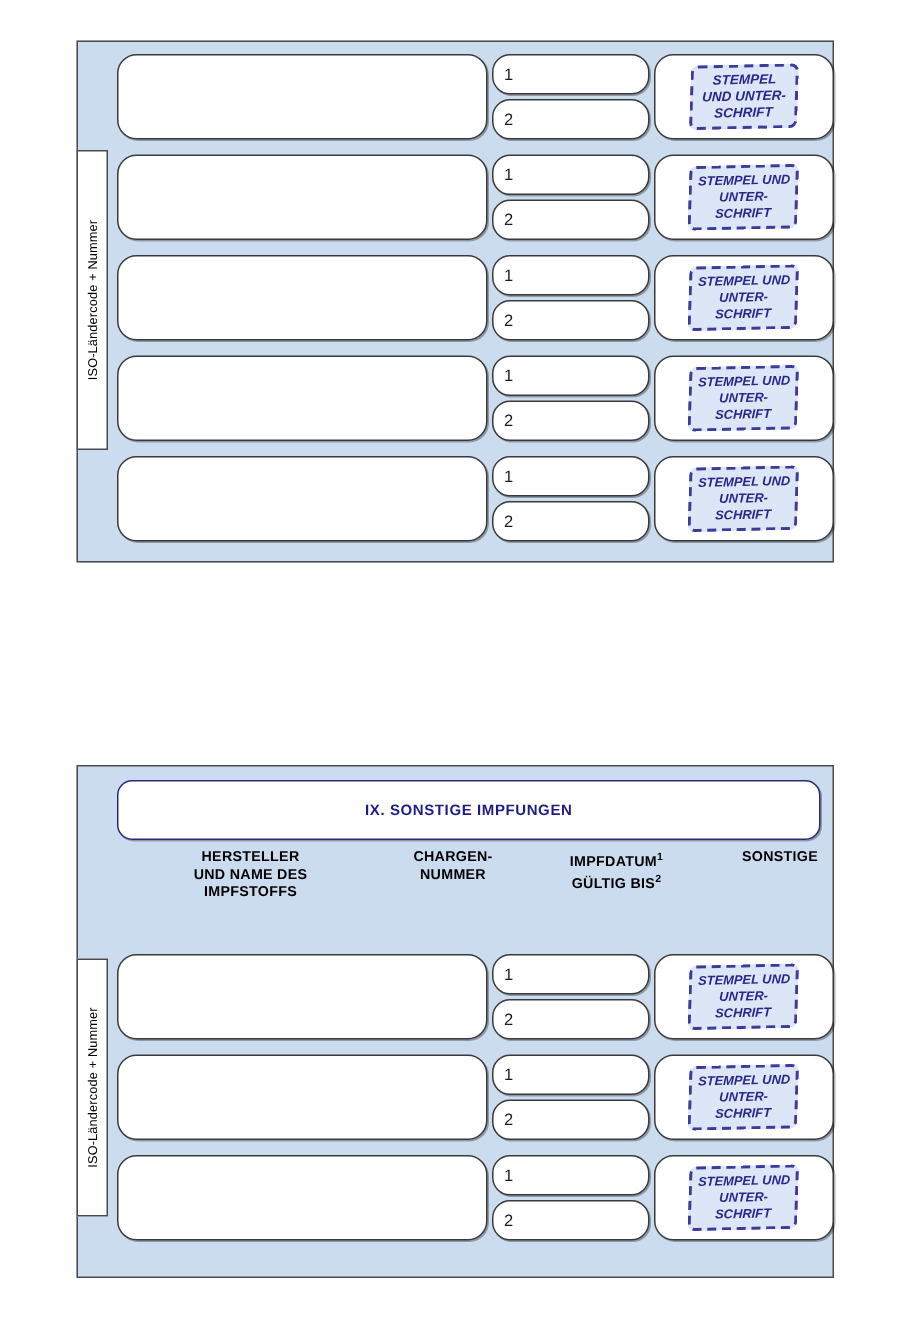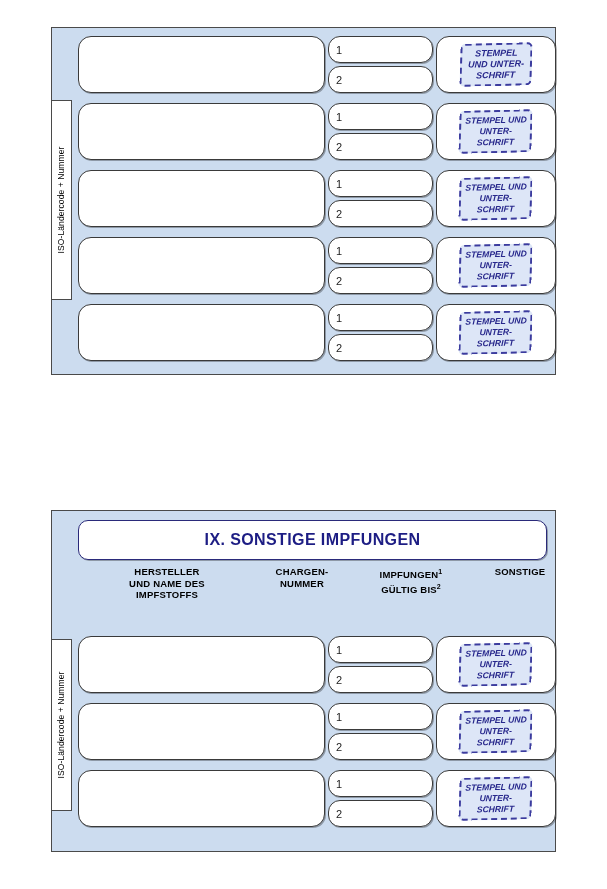--- a/index.html
+++ b/index.html
@@ -136,21 +136,21 @@
     height: 38px;
     background: #ffffff;
     border: 1.4px solid #2a2a7a;
     border-radius: 10px;
     box-shadow: 1px 1px 0 rgba(0,0,0,0.30);
     display: flex;
     align-items: center;
     justify-content: center;
   }
   .title-text {
-    font-size: 16px;
+    font-size: 10px;
     font-weight: bold;
     color: #1d1d84;
     letter-spacing: 0.4px;
   }
 
   .col-headers {
     position: absolute;
     left: 26px;
     top: 55px;
     right: 8px;
@@ -263,21 +263,21 @@
     <span class="title-text">IX. SONSTIGE IMPFUNGEN</span>
   </div>
 
   <div class="col-headers">
     <div class="col-head ch-chargen" style="white-space:pre-line;">CHARGEN-
 NUMMER</div>
     <div class="col-head ch-hersteller" style="white-space:pre-line;">HERSTELLER
 UND NAME DES
 IMPFSTOFFS</div>
     <div class="col-head ch-impfdatum">
-      <span>IMPFUNGEN</span><sup>1</sup><br>
+      <span>IMPFDATUM</span><sup>1</sup><br>
       <span>GÜLTIG BIS</span><sup>2</sup>
     </div>
     <div class="col-head ch-tierarzt">SONSTIGE</div>
   </div>
 
   <div class="side-tab" id="side-tab-bottom" style="left:-1px; top:128px; width:21px; height:172px;">
     <span class="side-tab-label">ISO-Ländercode + Nummer</span>
   </div>
 
   <div class="row" style="top:125px;">

